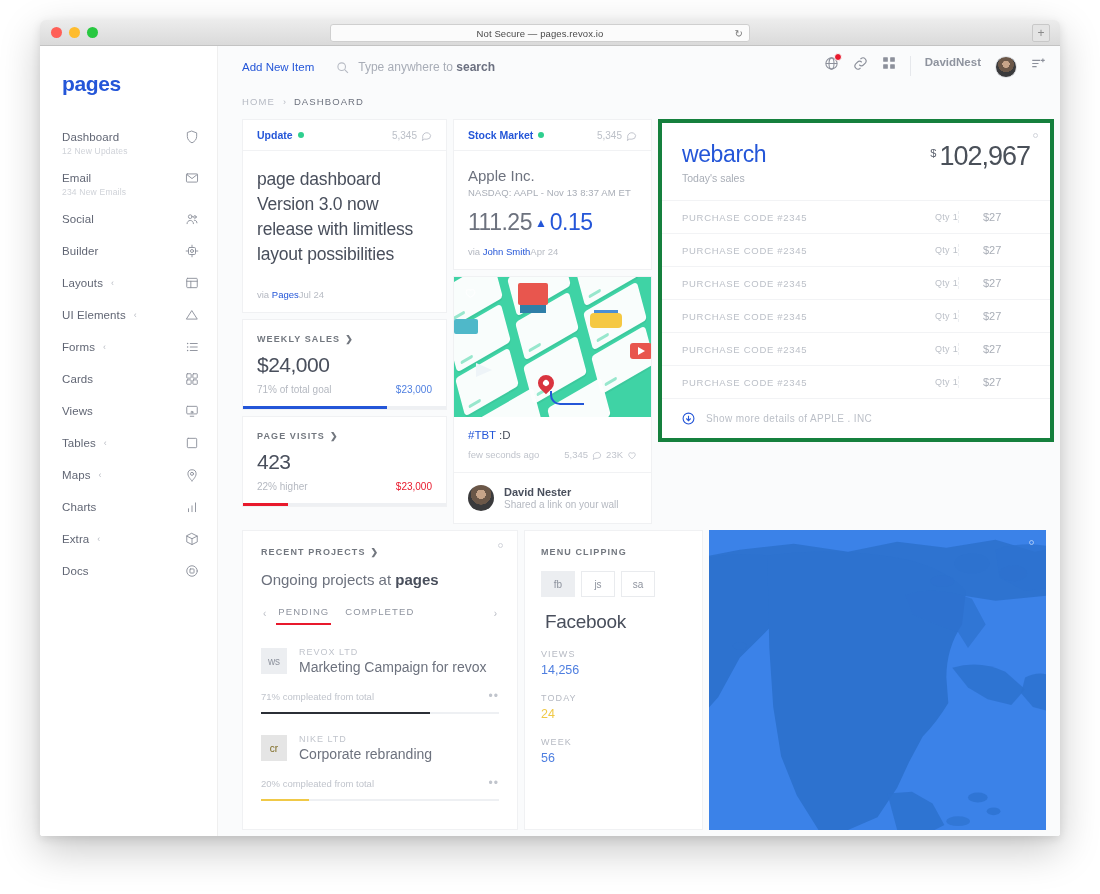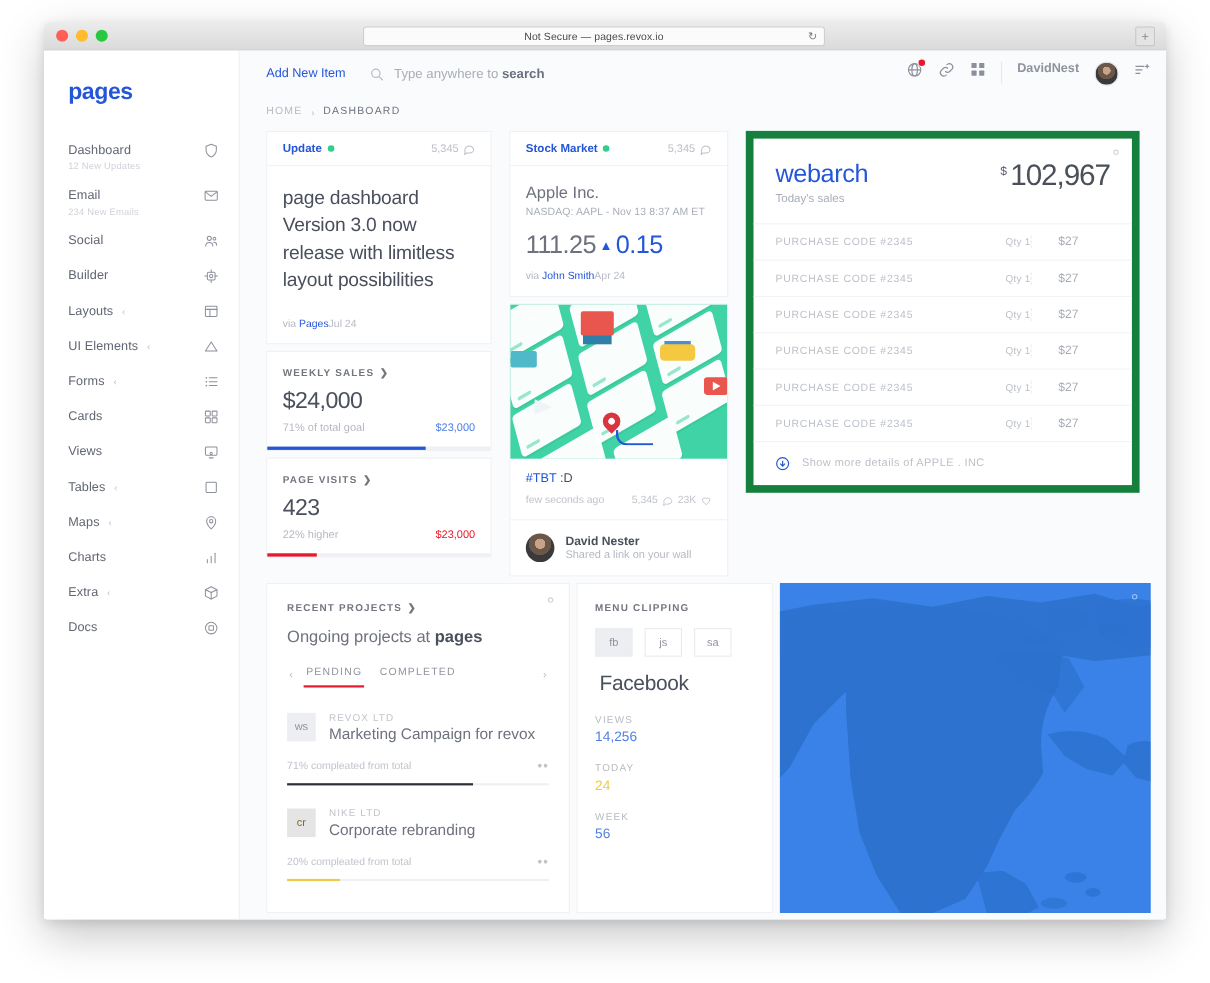--- a/index.html
+++ b/index.html
@@ -98,21 +98,21 @@
     width:22px; height:22px; border-radius:50%;
     background: radial-gradient(circle at 50% 36%, #c7a489 0 22%, #6b5748 23% 48%, #3a3a3c 49% 100%);
     border:1px solid #e2e4e8;
   }
 
   .crumbs { padding: 8px 24px 12px 24px; display:flex; align-items:center; gap:8px; }
   .crumb { font-size:9.5px; letter-spacing:1.1px; color:#b6bac3; }
   .crumb.active { color:#6d727e; }
   .crumb-sep { font-size:9px; color:#b6bac3; }
 
-  .grid { padding: 0 24px 0 24px; display:flex; gap: 16px; align-items:flex-start; }
+  .grid { padding: 0 6px 0 24px; display:flex; gap: 6px; align-items:flex-start; }
   .col-a { width: 205px; flex:0 0 205px; }
   .col-b { width: 199px; flex:0 0 199px; }
   .col-c { flex: 1 1 auto; }
 
   .card { background:#fff; border:1px solid #f0f1f3; margin-bottom:6px; }
   .card-head {
     display:flex; align-items:center; justify-content:space-between;
     padding: 9px 14px; border-bottom:1px solid #f1f2f4;
   }
   .card-head-title { font-size:10.5px; font-weight:bold; color:#2456d8; display:flex; align-items:center; gap:5px; }
@@ -176,21 +176,21 @@
 
   .person { display:flex; align-items:center; gap:10px; padding:12px 14px; }
   .person-av {
     width:26px; height:26px; border-radius:50%;
     background: radial-gradient(circle at 50% 36%, #c7a489 0 22%, #6b5748 23% 48%, #3a3a3c 49% 100%);
   }
   .person-name { font-size:11px; font-weight:bold; color:#494f5c; }
   .person-sub { font-size:10px; color:#b5b9c1; margin-top:1px; }
 
   
-  .panel { background:#fff; border:7px solid #15803d; position:relative; }
+  .panel { background:#fff; border:4px solid #15803d; position:relative; }
   .panel .gear-dot { position:absolute; right:12px; top:10px; width:5px;height:5px;border:1px solid #d2d5db;border-radius:50%;}
   .panel-head { padding: 18px 20px 16px 20px; display:flex; align-items:flex-start; justify-content:space-between;}
   .wa-title { font-size:23px; color:#2456d8; letter-spacing:-.4px; }
   .wa-sub { font-size:10.5px; color:#a9aeb7; margin-top:4px; }
   .wa-amount { display:flex; align-items:flex-start; gap:3px; }
   .wa-cur { font-size:11px; color:#5b616d; margin-top:6px; }
   .wa-num { font-size:27px; color:#4a5059; letter-spacing:-1px; }
   .prow {
     display:flex; align-items:center; border-top:1px solid #f2f3f5; height:33px;
     font-size:9.5px; letter-spacing:.7px; color:#bcc0c8;
@@ -225,21 +225,21 @@
   .proj-co { font-size:9px; letter-spacing:1px; color:#c0c4cc; }
   .proj-name { font-size:14px; color:#6d727e; margin-top:2px; }
   .proj-meta { display:flex; align-items:center; justify-content:space-between; margin-top:14px; }
   .proj-pct { font-size:9.5px; color:#c0c4cc; }
   .proj-dots { font-size:12px; color:#c0c4cc; letter-spacing:1px; }
   .proj-track { height:2px; background:#eef0f3; margin-top:9px; }
   .proj-fill { height:2px; }
 
   .mc { width:179px; flex:0 0 179px; background:#fff; border:1px solid #f0f1f3; padding:16px 16px 12px 16px; }
   .mc-title { font-size:9px; letter-spacing:1.1px; color:#72777f; font-weight:bold; }
-  .mc-tabs { display:flex; gap:11px; margin-top:14px; }
+  .mc-tabs { display:flex; gap:6px; margin-top:14px; }
   .mc-tab { width:34px; height:26px; border:1px solid #e9ebee; display:flex; align-items:center; justify-content:center; font-size:10px; color:#8e939e; cursor:pointer;}
   .mc-tab.active { background:#eceef1; border-color:#eceef1; }
   .mc-h { font-size:19px; color:#494f5c; margin:14px 4px 16px; letter-spacing:-.3px;}
   .mc-lab { font-size:9px; letter-spacing:1.1px; color:#b6bac3; }
   .mc-val { font-size:12.5px; margin:4px 0 16px; }
 
   .map { flex:1 1 auto; position:relative; background:#3b82e8; overflow:hidden; min-height:300px; }
   .map-dot { position:absolute; right:12px; top:10px; width:5px;height:5px;border:1px solid rgba(255,255,255,.5);border-radius:50%; z-index:3;}
   .map svg { display:block; width:100%; height:100%; }
 </style>

